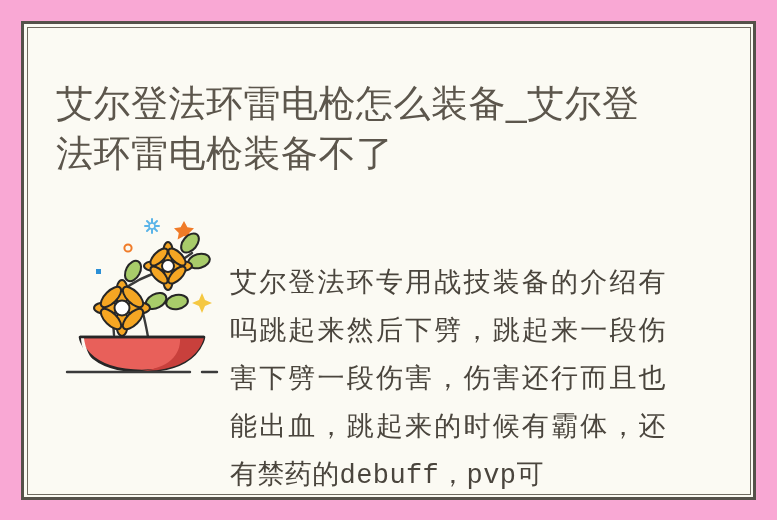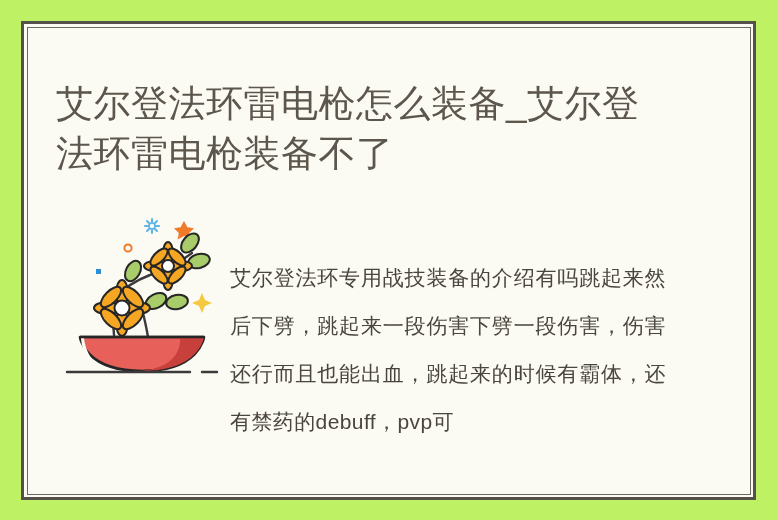--- a/index.html
+++ b/index.html
@@ -11,21 +11,21 @@
     height: 520px;
     background: #FBFAF3;
     font-family: "Liberation Sans", sans-serif;
     overflow: hidden;
   }
 
   #page {
     position: relative;
     width: 777px;
     height: 520px;
-    background: #bef264;
+    background: #f9a8d4;
   }
 
   
   #outer-frame {
     position: absolute;
     left: 21px;
     top: 21px;
     width: 735px;
     height: 479px;
     border: 3px solid #55514A;
@@ -83,22 +83,22 @@
     width: 160px;
     height: 175px;
   }
   #figure svg { display: block; }
 
   #article-body {
     position: absolute;
     left: 203px;
     top: 56px;
     width: 436px;
-    font-family: Liberation Sans, sans-serif;
-    font-size: 21px;
+    font-family: Liberation Mono, monospace;
+    font-size: 27px;
     line-height: 48px;
     color: #4A453D;
     letter-spacing: 0.4px;
     text-align: justify;
     text-justify: inter-character;
     overflow: hidden;
     max-height: 245px;
   }
 </style>
 </head>

